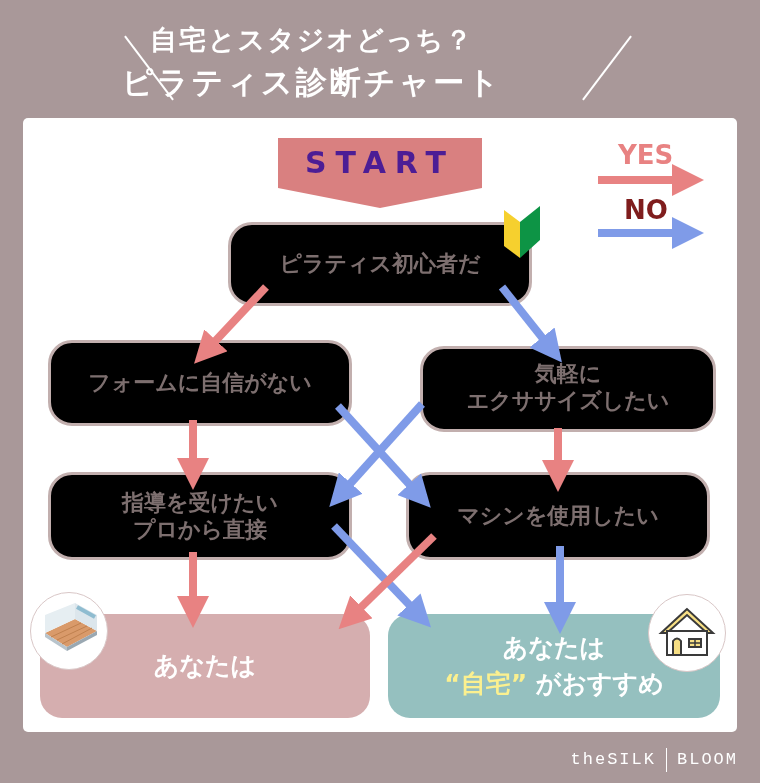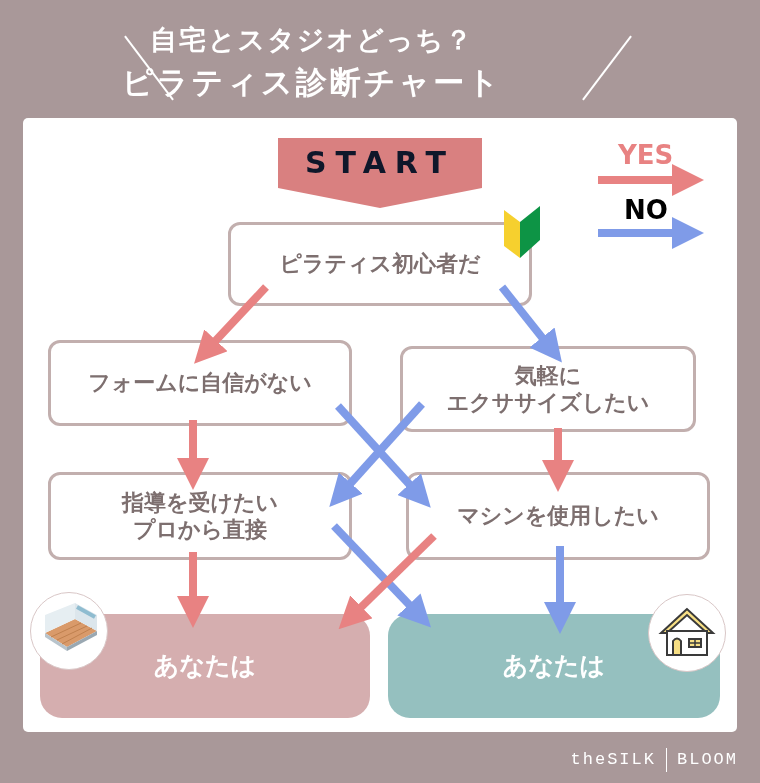--- a/index.html
+++ b/index.html
@@ -19,35 +19,35 @@
   .slash.right { left: 606px; transform: rotate(37deg); }
 
   .card {
     position: absolute; left: 23px; top: 118px; width: 714px; height: 614px;
     background: #ffffff; border-radius: 5px;
   }
   svg.arrows { position: absolute; left: 0; top: 0; width: 760px; height: 783px; pointer-events: none; }
 
   .start {
     position: absolute; left: 278px; top: 138px; width: 204px; height: 50px;
-    background: #d98080; color: #0f172a; font-weight: bold; font-size: 30px;
+    background: #d98080; color: #4c1d95; font-weight: bold; font-size: 30px;
     letter-spacing: 9px; text-align: center; line-height: 50px;
   }
   .start-tip {
     position: absolute; left: 278px; top: 188px; width: 0; height: 0;
     border-left: 102px solid transparent; border-right: 102px solid transparent;
     border-top: 20px solid #d98080;
   }
   .legend-label { position: absolute; font-weight: bold; font-size: 26px; }
   .legend-yes { left: 618px; top: 140px; color: #e88282; }
-  .legend-no { left: 624px; top: 195px; color: #000000; }
+  .legend-no { left: 624px; top: 195px; color: #7f1d1d; }
 
   .node {
-    position: absolute; border: 3px solid #c2afae; border-radius: 12px;
-    background: #ffffff; color: #7d6f6f; font-weight: bold; font-size: 22px;
+    position: absolute; border: 3px solid #c2afae; border-radius: 24px;
+    background: #000000; color: #7d6f6f; font-weight: bold; font-size: 22px;
     display: flex; flex-direction: column; align-items: center; justify-content: center;
     line-height: 1.25; box-sizing: border-box; text-align: center;
   }
   .result {
     position: absolute; border-radius: 22px; color: #fff; font-weight: bold;
     font-size: 25px; display: flex; flex-direction: column; align-items: center;
     justify-content: center; line-height: 1.45; text-align: center;
   }
   .result .hl { color: #fbf08f; }
   .icon-circle {
@@ -75,37 +75,38 @@
 
 <div class="legend-label legend-yes">YES</div>
 <div class="legend-label legend-no">NO</div>
 
 <div class="node" style="left:228px;top:222px;width:304px;height:84px;">
   <span>ピラティス初心者だ</span>
 </div>
 <div class="node" style="left:48px;top:340px;width:304px;height:86px;">
   <span>フォームに自信がない</span>
 </div>
-<div class="node" style="left:400px;top:346px;width:296px;height:86px;">
+<div class="node" style="left:420px;top:346px;width:296px;height:86px;font-family:Liberation Mono, monospace;">
   <span>気軽に</span>
   <span>エクササイズしたい</span>
 </div>
 <div class="node" style="left:48px;top:472px;width:304px;height:88px;">
   <span>指導を受けたい</span>
   <span>プロから直接</span>
 </div>
 <div class="node" style="left:406px;top:472px;width:304px;height:88px;">
   <span>マシンを使用したい</span>
 </div>
 
 <div class="result" style="left:40px;top:614px;width:330px;height:104px;background:#d5aeaf;">
   <span>あなたは</span>
 </div>
 <div class="result" style="left:388px;top:614px;width:332px;height:104px;background:#95c0bf;">
   <span>あなたは</span>
+  <span><span class="hl">“自宅”</span><span> がおすすめ</span></span>
 </div>
 
 <div class="icon-circle" style="left:30px;top:592px;">
   <svg width="76" height="76" viewBox="0 0 76 76">
     <polygon points="14,40 44,26 66,38 36,54" fill="#d99a6a"></polygon>
     <polygon points="14,40 36,54 36,58 14,44" fill="#b8c4cc"></polygon>
     <polygon points="36,54 66,38 66,42 36,58" fill="#9aa8b2"></polygon>
     <polygon points="14,40 14,22 44,10 44,26" fill="#e6eef2"></polygon>
     <polygon points="44,26 44,10 66,22 66,38" fill="#dce6ec"></polygon>
     <line x1="46" y1="14" x2="64" y2="24" stroke="#8fbcd0" stroke-width="4"></line>

